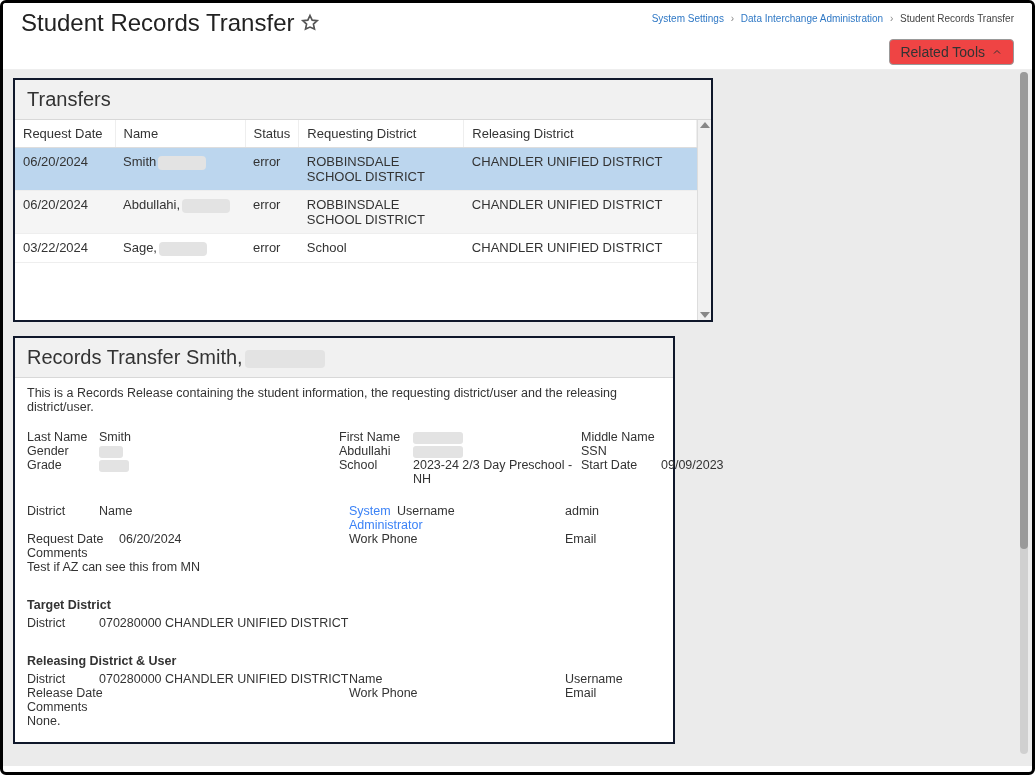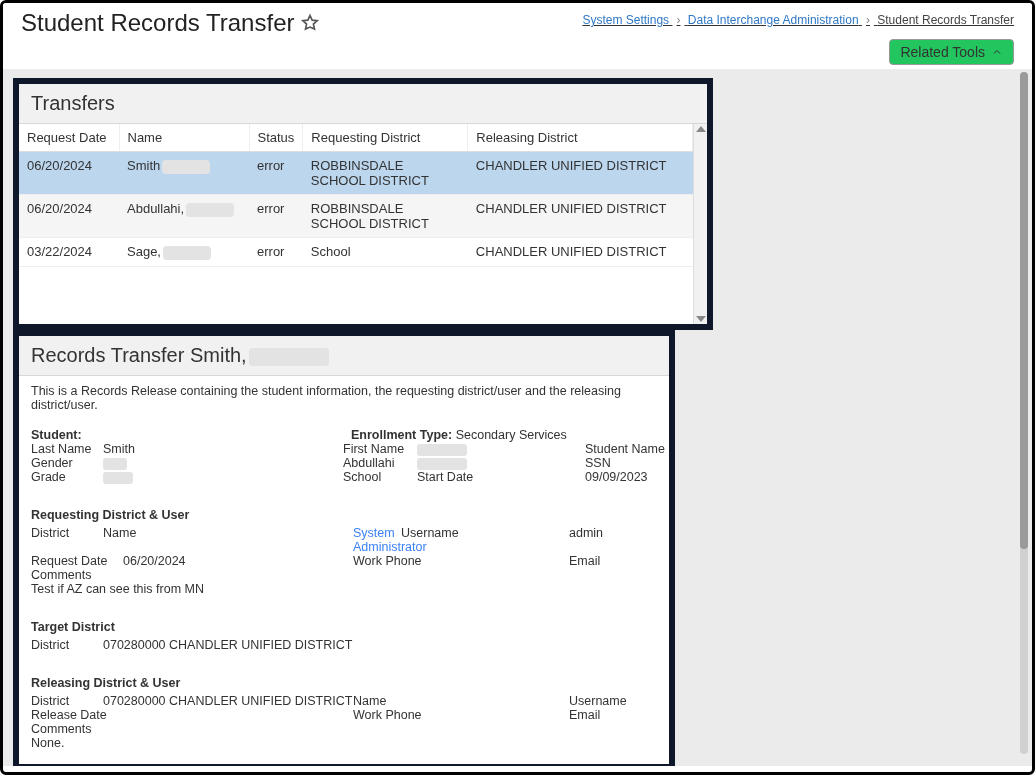--- a/index.html
+++ b/index.html
@@ -19,29 +19,29 @@
   .topbar {
     display: flex;
     align-items: flex-start;
     justify-content: space-between;
     padding: 6px 18px 2px 18px;
     background: #fff;
   }
   .title-wrap { display: flex; align-items: center; gap: 6px; }
   .page-title { font-size: 24px; font-weight: 400; color: #222; }
   .star { width: 20px; height: 20px; fill: none; stroke: #555; stroke-width: 2; }
-  .breadcrumb { font-size: 12px; text-align: center; padding-top: 4px; text-decoration: underline; }
+  .breadcrumb { font-size: 10px; text-align: center; padding-top: 4px; }
   .breadcrumb a { color: #2f78c5; text-decoration: none; cursor: pointer; }
   .breadcrumb .sep { color: #888; margin: 0 4px; }
   .breadcrumb .current { color: #444; }
   .related-row { display: flex; justify-content: flex-end; padding: 0 18px 4px 18px; }
   .related-btn {
     border: 1px solid #999;
     border-radius: 4px;
-    background: #22c55e;
+    background: #ef4444;
     padding: 4px 10px;
     font-size: 14px;
     display: flex; align-items: center; gap: 6px;
     cursor: pointer;
   }
   .chev { width: 12px; height: 12px; }
   .content {
     border-top: 1px solid #eee;
     background: #ebebeb;
     padding: 8px 10px 12px 10px;
@@ -53,22 +53,23 @@
     position: absolute;
     right: 4px; top: 2px; bottom: 12px;
     width: 8px; background: #d0d0d0; border-radius: 4px;
   }
   .vscroll-fake::after{
     content:""; position:absolute; left:0; right:0; top:0; height:70%;
     background:#9a9a9a; border-radius:4px;
   }
   .panel {
     background: #fff;
-    border: 6px solid #0f172a;
+    border: 2px solid #0f172a;
     width: 700px;
+    margin-bottom: 14px;
   }
   .panel-header {
     background: #f1f1f1;
     padding: 8px 12px;
     font-size: 20px;
     color: #333;
     border-bottom: 1px solid #d8d8d8;
   }
   .panel-header .redact { display:inline-block; width:80px; height:18px; background:#e3e3e3; border-radius:4px; vertical-align: middle; margin-left:2px;}
   .grid {
@@ -193,52 +194,47 @@
     </div>
   </div>
 
   <div class="panel" style="width:662px;">
     <div class="panel-header">
       <span>Records Transfer Smith,</span><span class="redact"></span>
     </div>
     <div class="desc-text">This is a Records Release containing the student information, the requesting district/user and the releasing district/user.</div>
 
     <div class="section">
-      <div style="display:flex;">
-        <div style="width:320px;"><b>Student:</b></div>
-        <div><b>Enrollment Type:</b>
-          <span>Secondary Services</span></div>
-      </div>
       <div class="kv-row">
         <span class="lbl">Last Name</span>
         <span class="val">Smith</span>
         <span class="lbl">First Name</span>
         <span class="val"><span class="val-redact"></span></span>
-        <span class="lbl">Student Name</span>
+        <span class="lbl">Middle Name</span>
         <span class="val"></span>
       </div>
       <div class="kv-row">
         <span class="lbl">Gender</span>
         <span class="val"><span class="val-redact" style="width:24px;"></span></span>
         <span class="lbl">Abdullahi</span>
         <span class="val"><span class="val-redact"></span></span>
         <span class="lbl">SSN</span>
         <span class="val"></span>
       </div>
       <div class="kv-row">
         <span class="lbl">Grade</span>
         <span class="val"><span class="val-redact" style="width:30px;"></span></span>
         <span class="lbl">School</span>
+        <span class="val">2023-24 2/3 Day Preschool - NH</span>
         <span class="lbl">Start Date</span>
         <span class="val">09/09/2023</span>
       </div>
     </div>
 
     <div class="section">
-      <h4>Requesting District &amp; User</h4>
       <div class="kv-row" style="grid-template-columns: 72px 250px 48px 168px 68px 60px;">
         <span class="lbl">District</span>
         <span class="lbl">Name</span>
         <span class="val-link">System Administrator</span>
         <span class="lbl">Username</span>
         <span class="val">admin</span>
       </div>
       <div class="kv-row" style="grid-template-columns: 92px 230px 80px 136px 68px 60px;">
         <span class="lbl">Request Date</span>
         <span class="val">06/20/2024</span>

